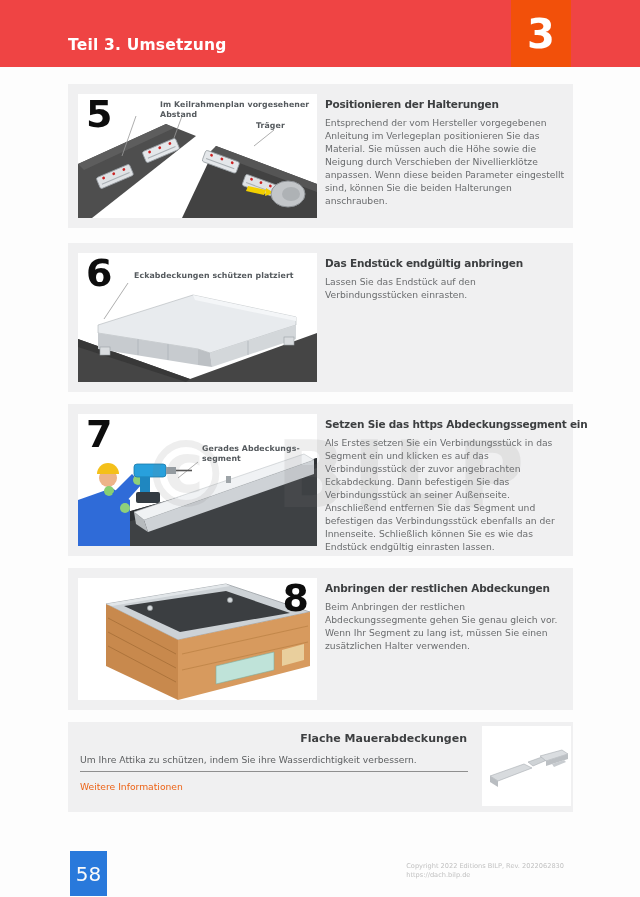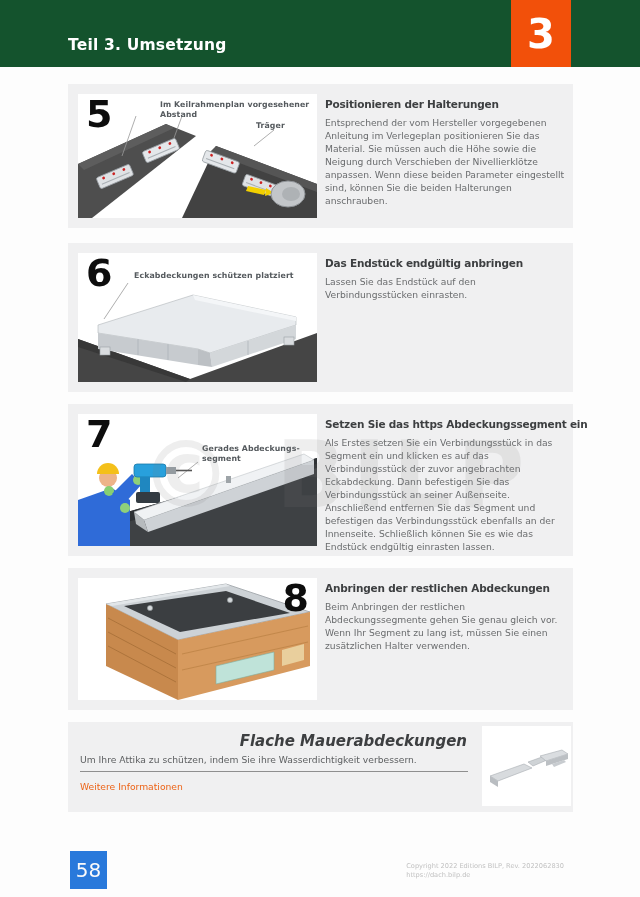--- a/index.html
+++ b/index.html
@@ -5,21 +5,21 @@
   * { margin:0; padding:0; box-sizing:border-box; }
   html,body { background:#ffffff; }
   .page {
     position:relative; width:640px; height:897px; overflow:hidden;
     background:#fdfdfd;
     font-family:"DejaVu Sans","Liberation Sans",sans-serif;
   }
   
   .header {
     position:absolute; left:0; top:0; width:640px; height:67px;
-    background:#14532d;
+    background:#ef4444;
   }
   .header-title {
     position:absolute; left:68px; top:36px;
     color:#ffffff; font-size:15.5px; font-weight:bold; letter-spacing:0.2px;
   }
   .chapter-badge {
     position:absolute; left:511px; top:0; width:60px; height:67px;
     background:#F2500A; color:#ffffff;
     display:flex; align-items:center; justify-content:center;
     font-size:40px; font-weight:bold;
@@ -61,41 +61,41 @@
   .watermark {
     position:absolute; left:140px; top:396px; width:420px; height:160px;
     font-size:92px; font-weight:bold; color:rgba(120,120,120,0.13);
     letter-spacing:6px; pointer-events:none; line-height:160px;
     z-index:5;
   }
   
   .card5 { top:722px; height:90px; }
   .info-title {
     position:absolute; right:106px; top:10px;
-    font-size:15px; font-weight:bold; color:#3d3f41;font-style:italic;
+    font-size:11px; font-weight:bold; color:#3d3f41;
   }
   .info-body {
     position:absolute; left:12px; top:32px; width:385px;
     font-size:9.2px; color:#5e6062;
   }
   .info-divider {
     position:absolute; left:12px; top:49px; width:388px; height:1px;
     background:#8f8f8f;
   }
   .info-link {
     position:absolute; left:12px; top:59px;
     font-size:9.2px; color:#ED6418; cursor:pointer; text-decoration:none;
   }
   .info-imgbox {
     position:absolute; left:414px; top:4px; width:89px; height:80px;
     background:#ffffff;
   }
   
   .page-number {
-    position:absolute; left:70px; top:851px; width:37px; height:38px;
+    position:absolute; left:70px; top:851px; width:37px; height:45px;
     background:#2979DB; color:#fafafa;
     display:flex; align-items:center; justify-content:center;
     font-size:20px;
   }
   .copyright {
     position:absolute; right:76px; top:862px; text-align:left;
     font-size:6.6px; color:#c2c2c2; line-height:8.8px;
   }
 </style>
 </head>

